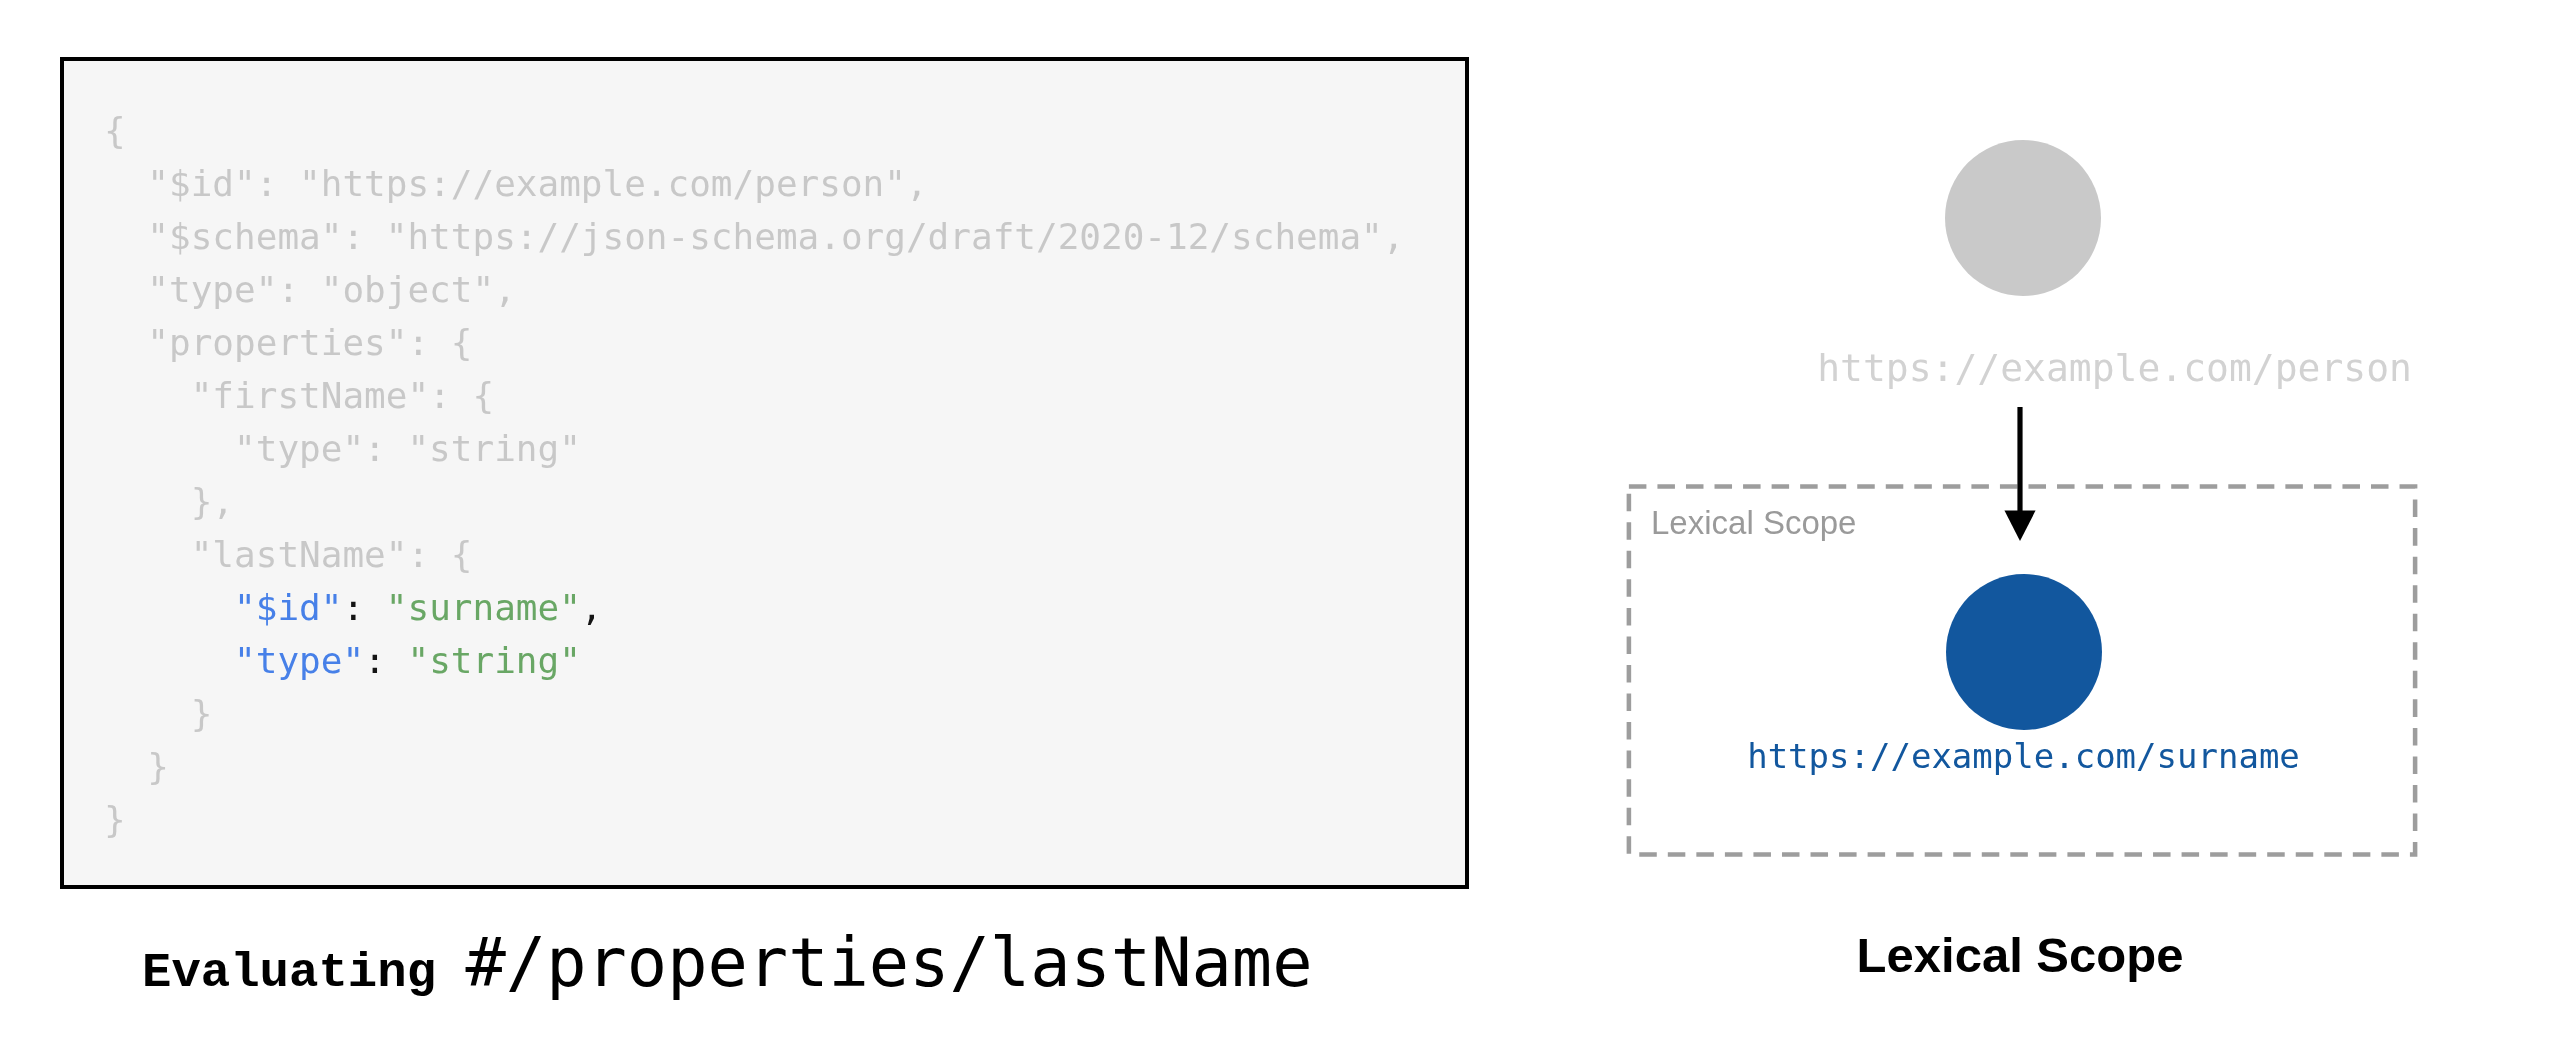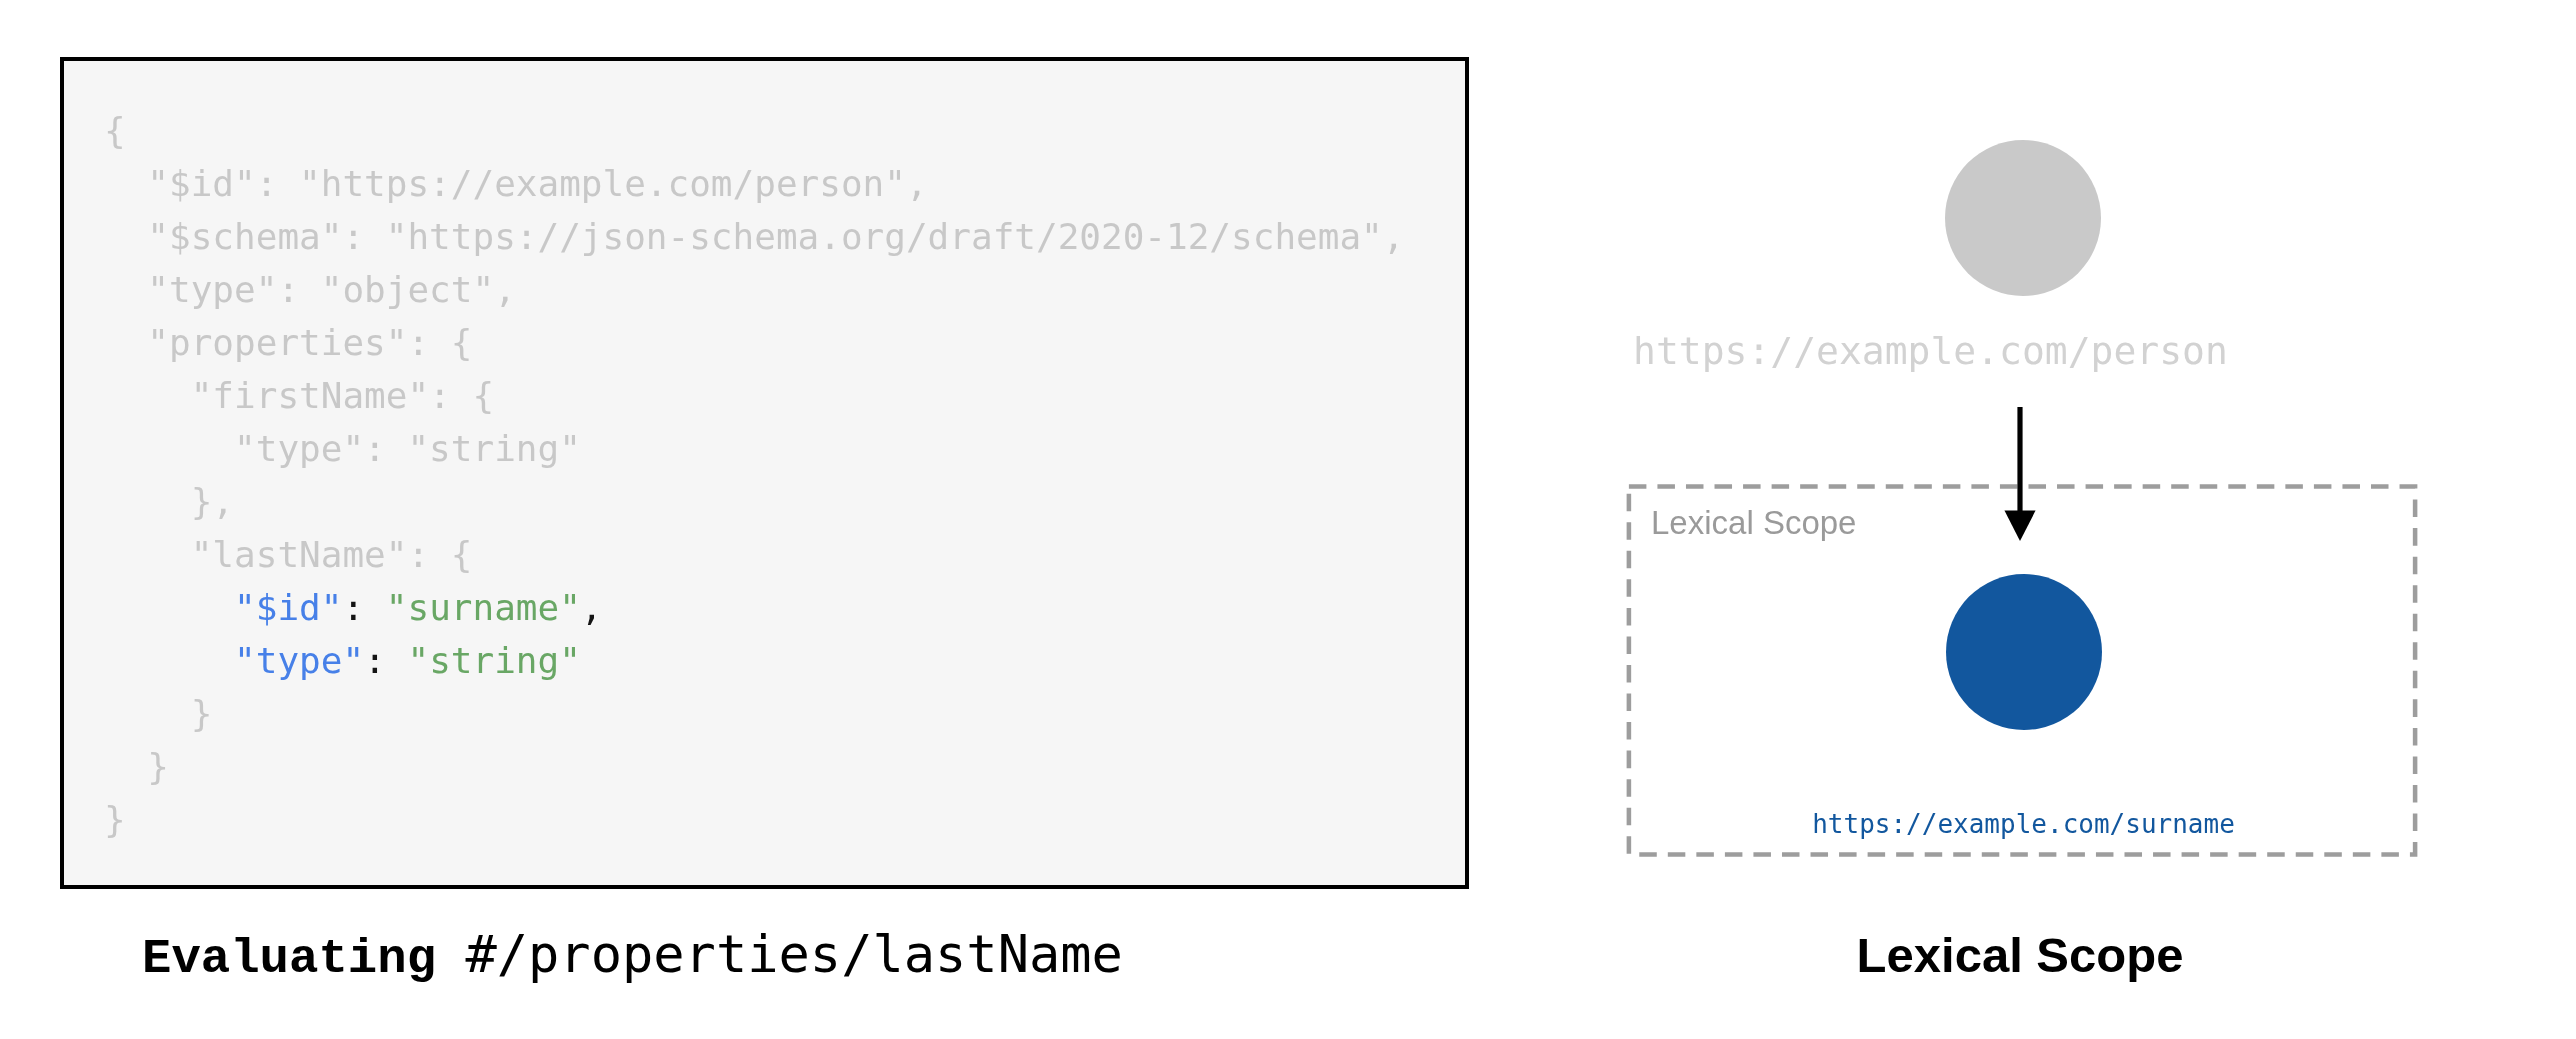--- a/index.html
+++ b/index.html
@@ -52,37 +52,37 @@
     white-space:nowrap;
     color:#000;
   }
   .caption-left .cap-bold{
     font-weight:bold;
     font-size:49px;
     font-family:Liberation Mono, monospace;
   }
   .caption-left .cap-mono{
     font-family:"DejaVu Sans Mono","Liberation Mono",monospace;
-    font-size:52px;
+    font-size:67px;
   }
 
   
   .gray-circle{
     position:absolute;
     left:1945px;top:140px;
     width:156px;height:156px;
     border-radius:50%;
     background:var(--node_gray);
   }
   .gray-url{
     position:absolute;
-    left:1633px;top:329px;
+    left:1633px;top:346px;
     width:779px;height:45px;
     line-height:45px;
-    text-align:left;
+    text-align:right;
     font-size:38px;
     color:var(--muted_url_gray);
   }
   .arrow{
     position:absolute;
     left:1994px;top:407px;
     width:52px;height:136px;
     z-index:3;
   }
   .scope-border{
@@ -102,25 +102,25 @@
   .blue-circle{
     position:absolute;
     left:1946px;top:574px;
     width:156px;height:156px;
     border-radius:50%;
     background:var(--accent_blue);
     z-index:2;
   }
   .blue-url{
     position:absolute;
-    left:1634px;top:802px;
+    left:1634px;top:734px;
     width:779px;height:45px;
     line-height:45px;
     text-align:center;
-    font-size:26px;
+    font-size:34px;
     color:var(--accent_blue);
     z-index:2;
   }
   .caption-right{
     position:absolute;
     left:1695px;top:927px;
     width:650px;
     text-align:center;
     font-weight:bold;
     font-size:49px;

